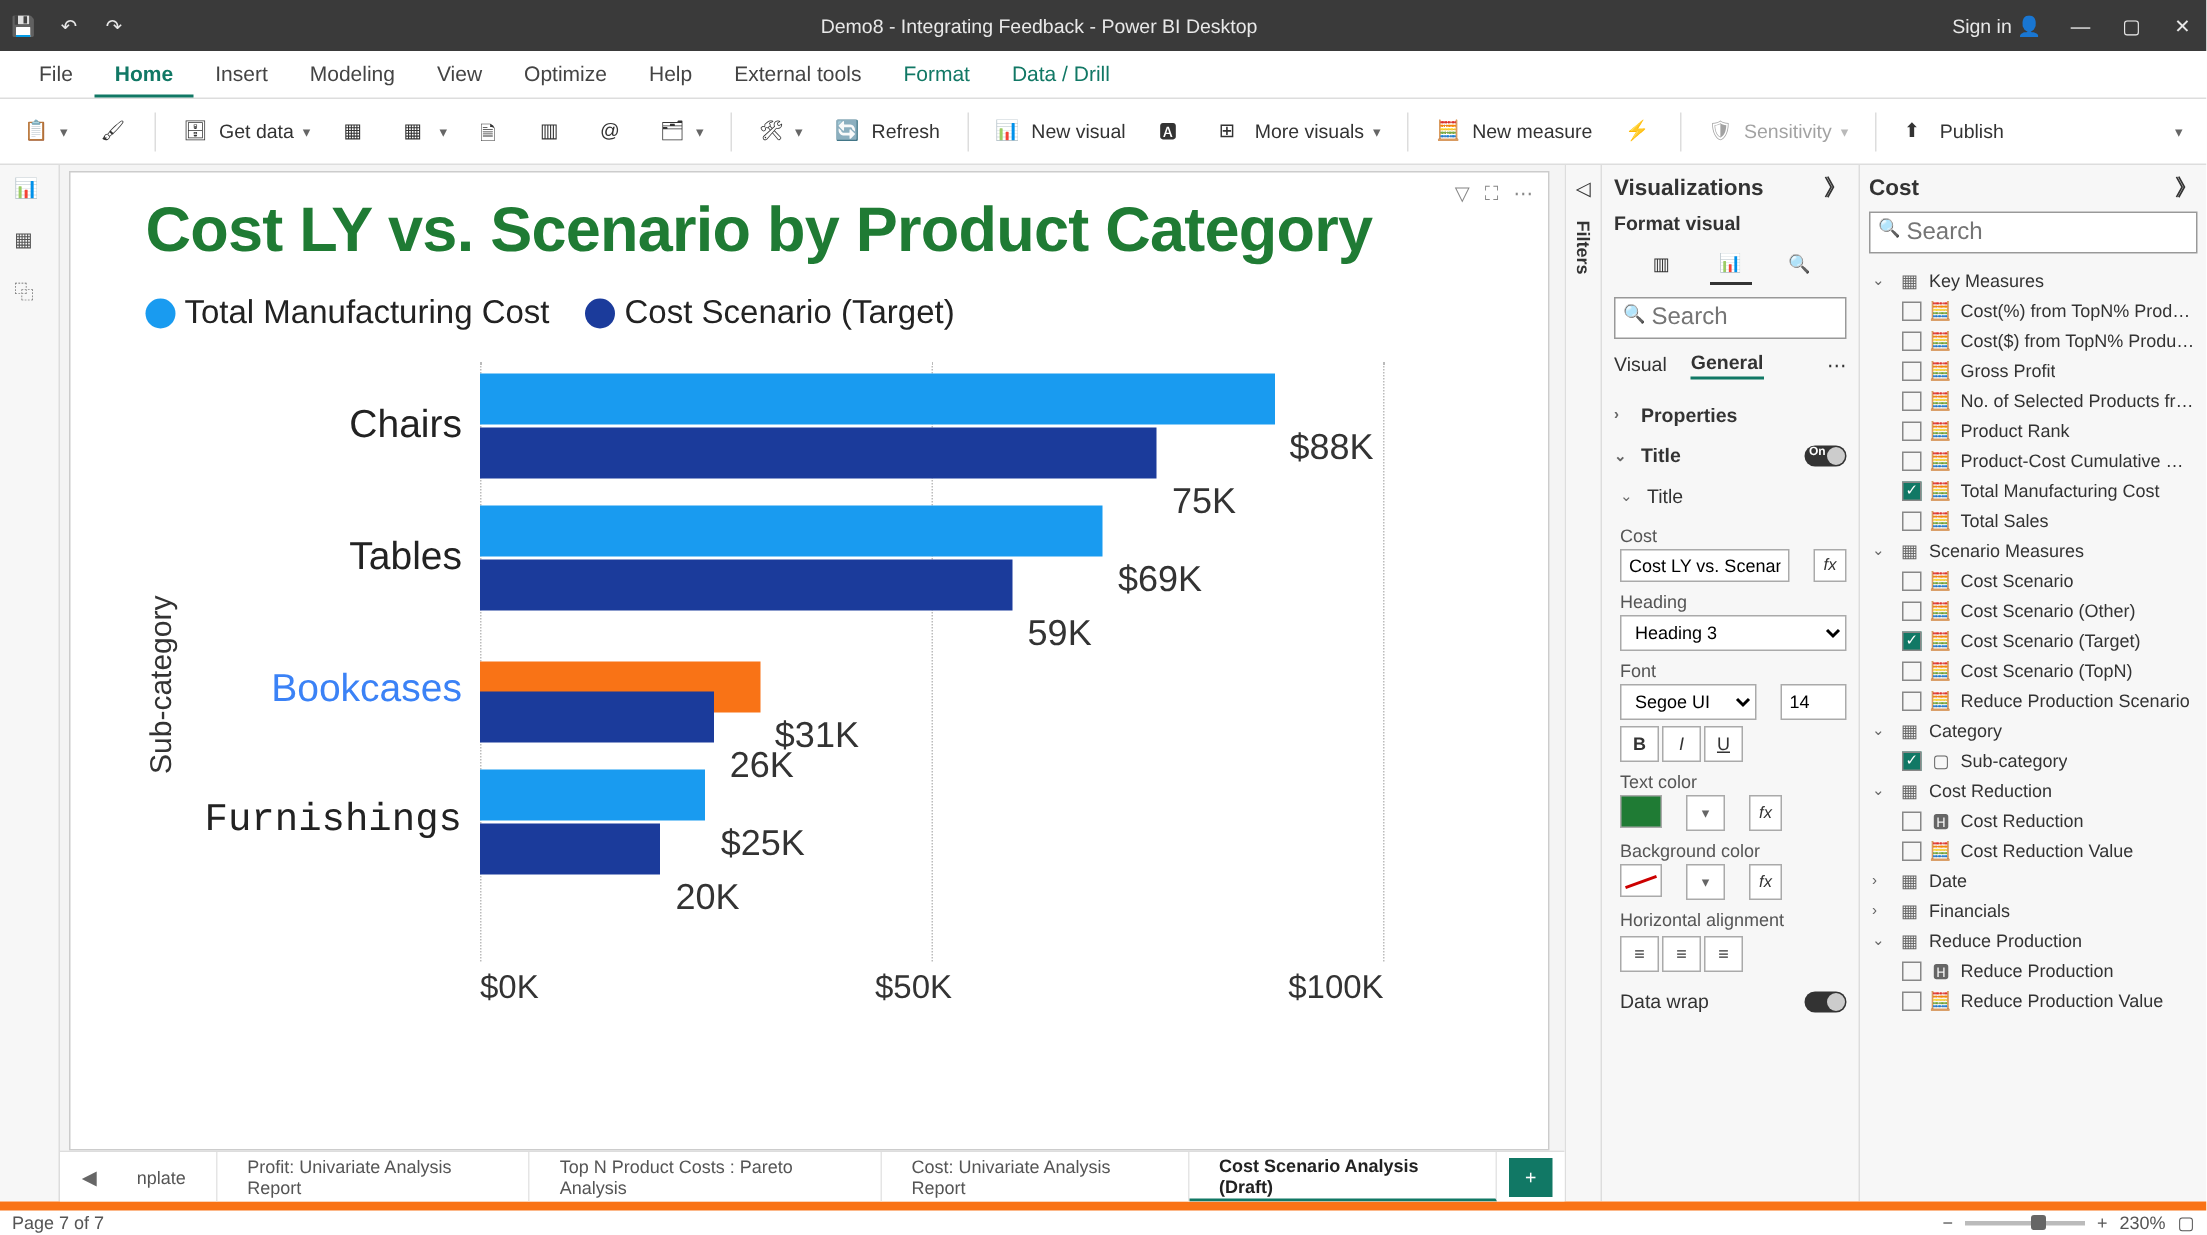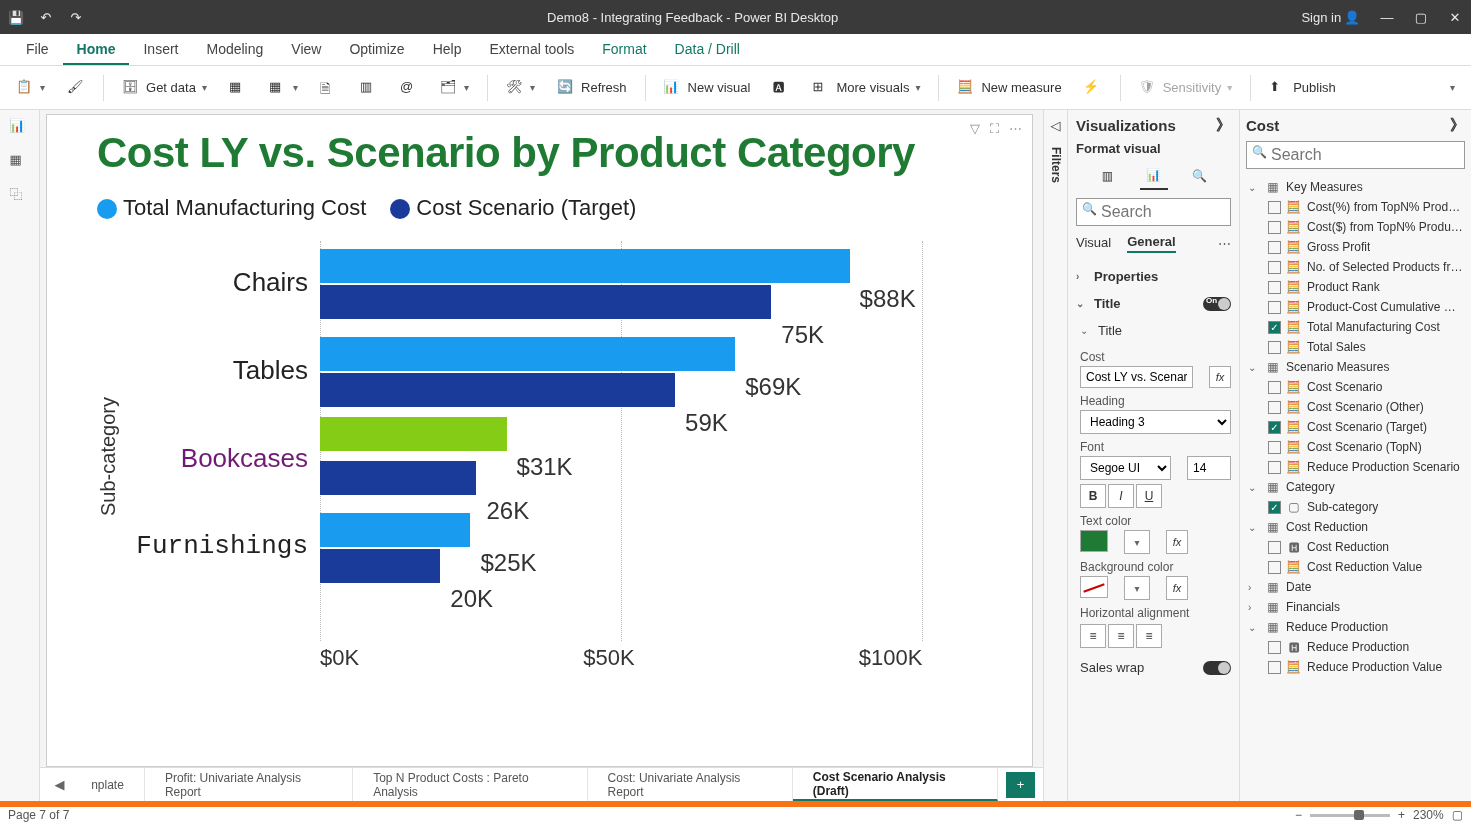--- a/index.html
+++ b/index.html
@@ -210,21 +210,21 @@
       <div class="ch-title">Cost LY vs. Scenario by Product Category</div>
       <div class="legend">
         <span><span class="leg-dot" style="background:#199bf0"></span><span>Total Manufacturing Cost</span></span>
         <span><span class="leg-dot" style="background:#1b3b9b"></span><span>Cost Scenario (Target)</span></span>
       </div>
       <div class="chart-area">
         <div class="yaxis-label">Sub-category</div>
         <div style="width:190px; position:relative" id="cat-labels">
             <div style="position: absolute; right: 12px; top: 26px; font-size: 26px; color: rgb(34, 34, 34); font-weight: 500;">Chairs</div>
             <div style="position: absolute; right: 12px; top: 114px; font-size: 26px; color: rgb(34, 34, 34); font-weight: 500;">Tables</div>
-            <div style="position: absolute; right: 12px; top: 202px; font-size: 26px; color: #701a75; font-weight: 500;">Bookcases</div>
+            <div style="position: absolute; right: 12px; top: 202px; font-size: 26px; color: #3b82f6; font-weight: 500;">Bookcases</div>
             <div style="position: absolute; right: 12px; top: 290px; font-size: 26px; color: rgb(34, 34, 34); font-weight: 500; font-family: Liberation Mono, monospace;">Furnishings</div>
           </div>
         <div class="bars-zone" id="bars-zone">
           <div class="grid-line" style="left:0%"></div>
           <div class="grid-line" style="left:45.5%"></div>
           <div class="grid-line" style="left:91%"></div>
           <div class="xaxis" style="padding-right:9%">
             <span>$0K</span>
             <span>$50K</span>
             <span>$100K</span>
@@ -234,21 +234,21 @@
             </div>
             <div class="bar" style="position: absolute; left: 0px; top: 44px; width: 68.1818%; background: rgb(27, 59, 155);">
               <span class="bar-lbl">75K</span>
             </div>
             <div class="bar" style="position: absolute; left: 0px; top: 96px; width: 62.7273%; background: rgb(25, 155, 240);">
               <span class="bar-lbl">$69K</span>
             </div>
             <div class="bar" style="position: absolute; left: 0px; top: 132px; width: 53.6364%; background: rgb(27, 59, 155);">
               <span class="bar-lbl">59K</span>
             </div>
-            <div class="bar" style="position: absolute; left: 0px; top: 176px; width: 28.1818%; background: #84cc16;">
+            <div class="bar" style="position: absolute; left: 0px; top: 200px; width: 28.1818%; background: #f97316;">
               <span class="bar-lbl">$31K</span>
             </div>
             <div class="bar" style="position: absolute; left: 0px; top: 220px; width: 23.6364%; background: rgb(27, 59, 155);">
               <span class="bar-lbl">26K</span>
             </div>
             <div class="bar" style="position: absolute; left: 0px; top: 272px; width: 22.7273%; background: rgb(25, 155, 240);">
               <span class="bar-lbl">$25K</span>
             </div>
             <div class="bar" style="position: absolute; left: 0px; top: 308px; width: 18.1818%; background: rgb(27, 59, 155);">
               <span class="bar-lbl">20K</span>
@@ -345,21 +345,21 @@
           </div>
         <div class="fx-btn">fx</div>
       </div>
       <div class="form-lbl">Horizontal alignment</div>
       <div class="style-btns">
         <div class="style-btn">≡</div>
         <div class="style-btn">≡</div>
         <div class="style-btn">≡</div>
       </div>
       <div class="prop-row" style="margin-top:6px">
-          <span>Sales wrap</span>
+          <span>Data wrap</span>
           <span class="toggle" style="margin-left:auto"></span>
         </div>
     </div>
   </div>
 
   <div class="data-pane">
     <div class="pane-hdr">
         <span>Cost</span>
         <span>》</span>
       </div>

